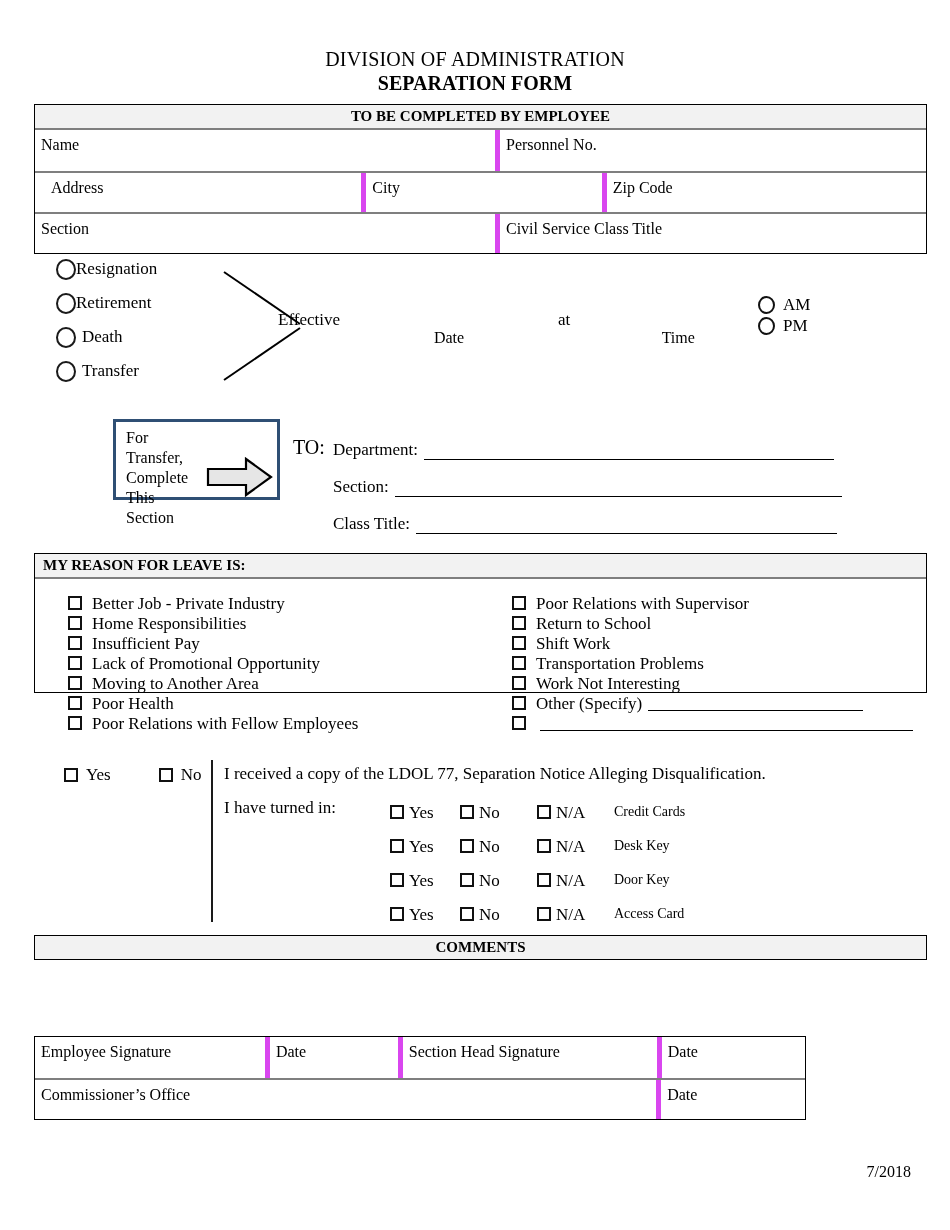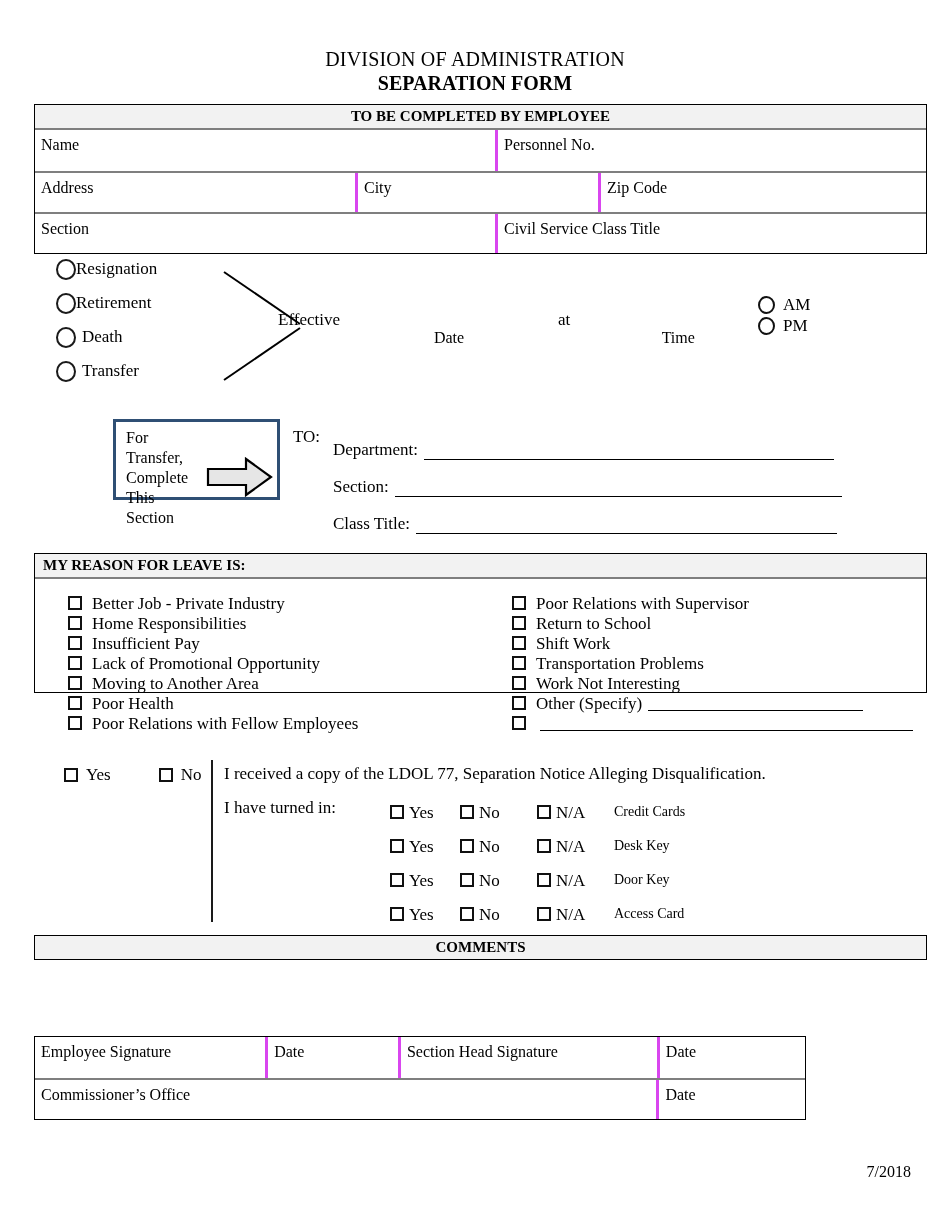--- a/index.html
+++ b/index.html
@@ -41,21 +41,21 @@
   }
   .grid-row { display: flex; box-sizing: border-box; }
   .grid-row + .grid-row { border-top: 2px solid #7f7f7f; }
   .cell {
     box-sizing: border-box;
     padding: 5px 0 0 6px;
     font-size: 16px;
     line-height: 20px;
     overflow: hidden;
   }
-  .cell + .cell { border-left: 3px solid #d946ef; }
+  .cell + .cell { border-left: 5px solid #d946ef; }
 
   
   #employee-table { left: 34px; top: 104px; width: 893px; }
   #employee-table .r { height: 41px; }
 
   
   .sep-area { position: absolute; left: 34px; top: 252px; width: 893px; height: 148px; }
   .radio-list { position: absolute; left: 22px; top: 0; width: 190px; }
   .radio-row { display: flex; align-items: center; height: 34px; }
   .radio-oval {
@@ -107,21 +107,21 @@
     box-sizing: border-box;
   }
   .transfer-text {
     position: absolute; left: 10px; top: 6px;
     width: 80px;
     font-size: 16px; line-height: 20px;
   }
   .transfer-arrow { position: absolute; left: 90px; top: 34px; }
 
   .to-block { position: absolute; left: 293px; top: 423px; width: 600px; }
-  .to-label { position: absolute; left: 0; top: 4px; font-size: 17px; }
+  .to-label { position: absolute; left: 0; top: 13px; font-size: 20px; }
   .to-lines { position: absolute; left: 40px; top: 0; }
   .to-line { display: flex; align-items: flex-end; height: 37px; font-size: 17px; }
   .to-line .lbl { line-height: 21px; }
 
   
   #reason-box { left: 34px; top: 553px; width: 893px; height: 140px; }
   .reason-cols { display: flex; padding-top: 14px; }
   .reason-col { box-sizing: border-box; }
   .reason-col.left { width: 466px; padding-left: 33px; }
   .reason-col.right { width: 427px; padding-left: 12px; }
@@ -183,21 +183,21 @@
 
   <div class="box-table" id="employee-table">
     <div class="band">TO BE COMPLETED BY EMPLOYEE</div>
 
     <div class="grid-row r" style="border-top:none;">
       <div class="cell" style="width:460px;">Name</div>
       <div class="cell" style="width:431px;">Personnel No.</div>
     </div>
 
     <div class="grid-row r">
-      <div class="cell" style="width:320px;">Address</div>
+      <div class="cell" style="width:320px;margin-left:10px;">Address</div>
       <div class="cell" style="width:243px;">City</div>
       <div class="cell" style="width:328px;">Zip Code</div>
     </div>
 
     <div class="grid-row r">
       <div class="cell" style="width:460px;">Section</div>
       <div class="cell" style="width:431px;">Civil Service Class Title</div>
     </div>
   </div>
 

